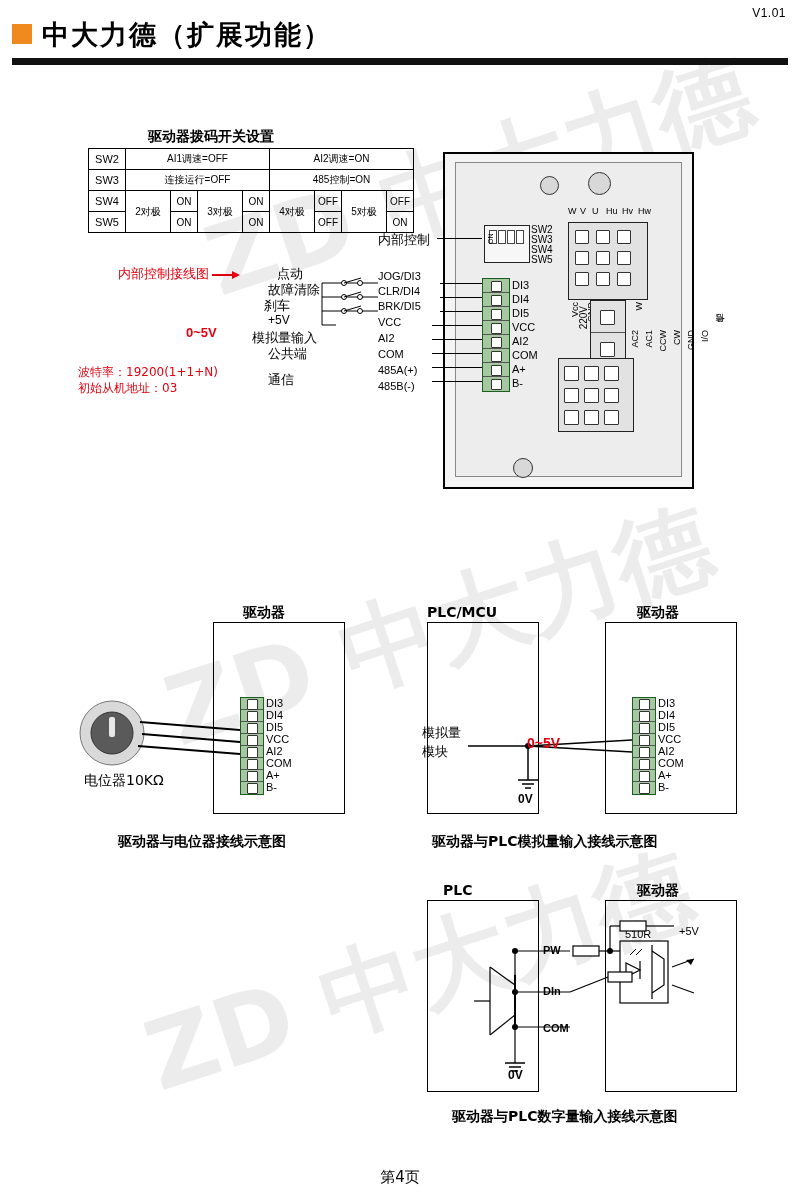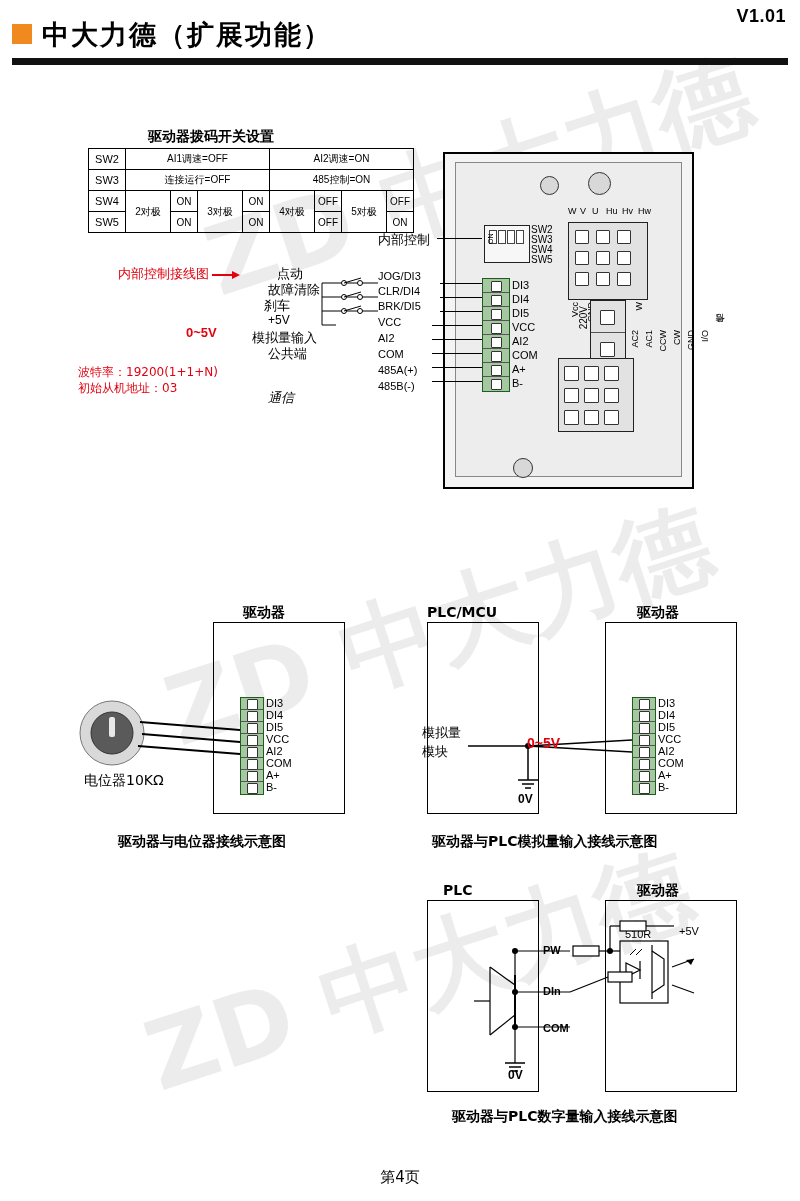--- a/index.html
+++ b/index.html
@@ -3,21 +3,21 @@
 <meta charset="utf-8">
 <style>
   html,body{margin:0;padding:0;}
   body{
     width:800px;height:1201px;position:relative;background:#ffffff;
     font-family:"Liberation Sans","DejaVu Sans",sans-serif;color:#000;
     overflow:hidden;
   }
   .abs{position:absolute;}
   
-  #version{top:6px;right:14px;font-size:18px;font-weight:bold;letter-spacing:.5px;}
+  #version{top:6px;right:14px;font-size:12px;font-weight:normal;letter-spacing:.5px;}
   #title-square{left:12px;top:24px;width:20px;height:20px;background:#f08a1e;}
   #page-title{left:42px;top:17px;font-size:27px;font-weight:bold;letter-spacing:2px;
       font-family:"DejaVu Sans","Liberation Sans",sans-serif;}
   #header-rule{left:12px;top:58px;width:776px;height:7px;background:#111;}
   
   .wm{
     position:absolute;color:#000;opacity:.07;font-weight:bold;
     font-family:"DejaVu Sans","Liberation Sans",sans-serif;white-space:nowrap;
     transform:rotate(-18deg);transform-origin:left top;pointer-events:none;
   }
@@ -187,21 +187,21 @@
   <circle cx="38" cy="39" r="2.5" fill="#fff" stroke="#000"></circle>
   <line x1="22" y1="39" x2="39" y2="34" stroke="#000" stroke-width="1"></line>
 </svg>
 
 <div class="abs lbl-cn" style="left:277px;top:265px;">点动</div>
 <div class="abs lbl-cn" style="left:268px;top:281px;">故障清除</div>
 <div class="abs lbl-cn" style="left:264px;top:297px;">刹车</div>
 <div class="abs lbl" style="left:268px;top:313px;">+5V</div>
 <div class="abs lbl-cn" style="left:252px;top:329px;">模拟量输入</div>
 <div class="abs lbl-cn" style="left:268px;top:345px;">公共端</div>
-<div class="abs lbl-cn" style="left:268px;top:389px;font-style:italic;">通信</div>
+<div class="abs lbl-cn" style="left:268px;top:371px;">通信</div>
 
 <div class="abs lbl-cn red" style="left:118px;top:265px;">内部控制接线图</div>
 <div class="abs arrow-r" style="left:232px;top:271px;"></div>
 <div class="abs hline" style="left:212px;top:274px;width:22px;background:#e3000f;height:2px;"></div>
 <div class="abs lbl red bold" style="left:186px;top:325px;font-size:13px;">0~5V</div>
 <div class="abs lbl-cn red" style="left:78px;top:364px;font-size:12px;">波特率：19200(1+1+N)</div>
 <div class="abs lbl-cn red" style="left:78px;top:380px;font-size:12px;">初始从机地址：03</div>
 
 <div class="abs tblock" style="left:568px;top:222px;width:78px;height:76px;"></div>
 <div class="abs" style="left:575px;top:230px;">

